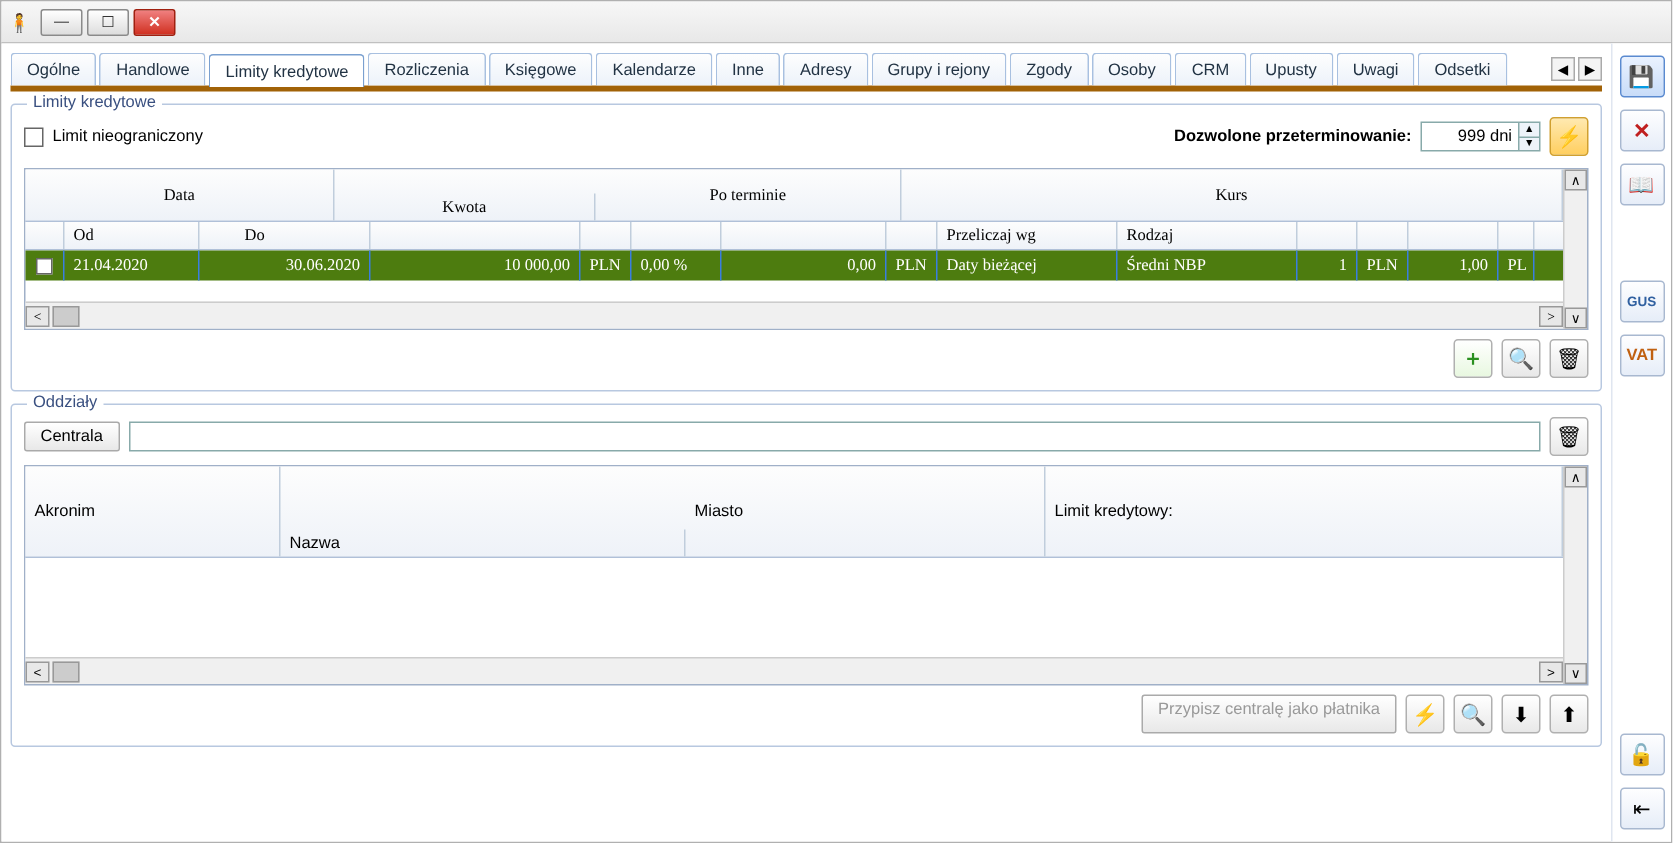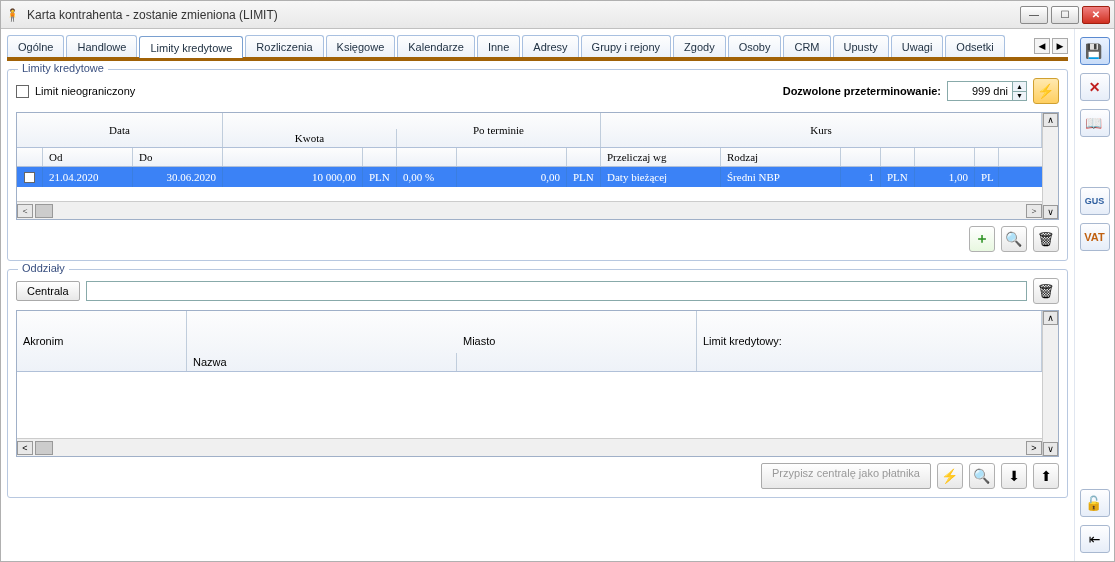--- a/index.html
+++ b/index.html
@@ -142,36 +142,36 @@
     border-bottom:1px solid #b0c0d8;
     font-size:11px;
   }
   .ghead .gcell {
     border-right:1px solid #c0cddc;
     padding:3px 6px;
     display:flex;align-items:center;
   }
   .ghead2 { display:flex; background:linear-gradient(#fdfdfd,#eef2f8); border-bottom:1px solid #b0c0d8; }
   .ghead2 .gcell, .grid .grow .gcell { border-right:1px solid #c0cddc; padding:3px 6px; font-size:11px; }
-  .grid .grow { display:flex; background:#3b82f6; color:#fff; height:20px; align-items:stretch; }
+  .grid .grow { display:flex; background:#4d7c0f; color:#fff; height:20px; align-items:stretch; }
   .grid .grow .gcell { display:flex; align-items:center; border-right:1px solid #3a7ee0; }
   .grid .scroll {
     height:18px;background:#f0f0f0;border-top:1px solid #ccc;display:flex;align-items:center;
   }
   .grid .scroll .thumb{width:18px;height:14px;background:#ccc;border:1px solid #999;margin-left:2px;}
   .grid .scroll .arrow{width:16px;height:14px;border:1px solid #999;background:#e8e8e8;display:flex;align-items:center;justify-content:center;font-size:9px;cursor:pointer;}
   .vscroll {
     width:16px;background:#f0f0f0;border-left:1px solid #ccc;
     display:flex;flex-direction:column;align-items:center;
   }
   .vscroll .arrow{height:14px;width:100%;border:1px solid #999;background:#e8e8e8;font-size:9px;display:flex;align-items:center;justify-content:center;cursor:pointer;}
 
   .limits-grid .col-check{width:26px;justify-content:center;}
   .limits-grid .col-od{width:90px;}
-  .limits-grid .col-do{width:90px;}
+  .limits-grid .col-do{width:90px;margin-left:24px;}
   .limits-grid .col-kwota{width:140px;justify-content:flex-end;}
   .limits-grid .col-cur{width:34px;}
   .limits-grid .col-proc{width:60px;}
   .limits-grid .col-poterm{width:110px;justify-content:flex-end;}
   .limits-grid .col-cur2{width:34px;}
   .limits-grid .col-przel{width:120px;}
   .limits-grid .col-rodzaj{width:120px;}
   .limits-grid .col-n{width:40px;justify-content:flex-end;}
   .limits-grid .col-cur3{width:34px;}
   .limits-grid .col-rate{width:60px;justify-content:flex-end;}
@@ -209,21 +209,20 @@
   .sidebtn.save{border-color:#5a8ad0;background:linear-gradient(#eaf2ff,#c8dcf8);}
   .sidebtn .ico-x{color:#c02020;font-weight:bold;}
   .sidegap{height:34px;}
 </style>
 </head>
 <body>
 
 <div class="window">
   <div class="titlebar">
     <div class="appicon">🧍</div>
-    <div class="title">Karta kontrahenta - zostanie zmieniona (LIMIT)</div>
     <div class="winbtns">
       <div class="winbtn">
           <span>—</span>
         </div>
       <div class="winbtn">
           <span>☐</span>
         </div>
       <div class="winbtn close">
           <span>✕</span>
         </div>

